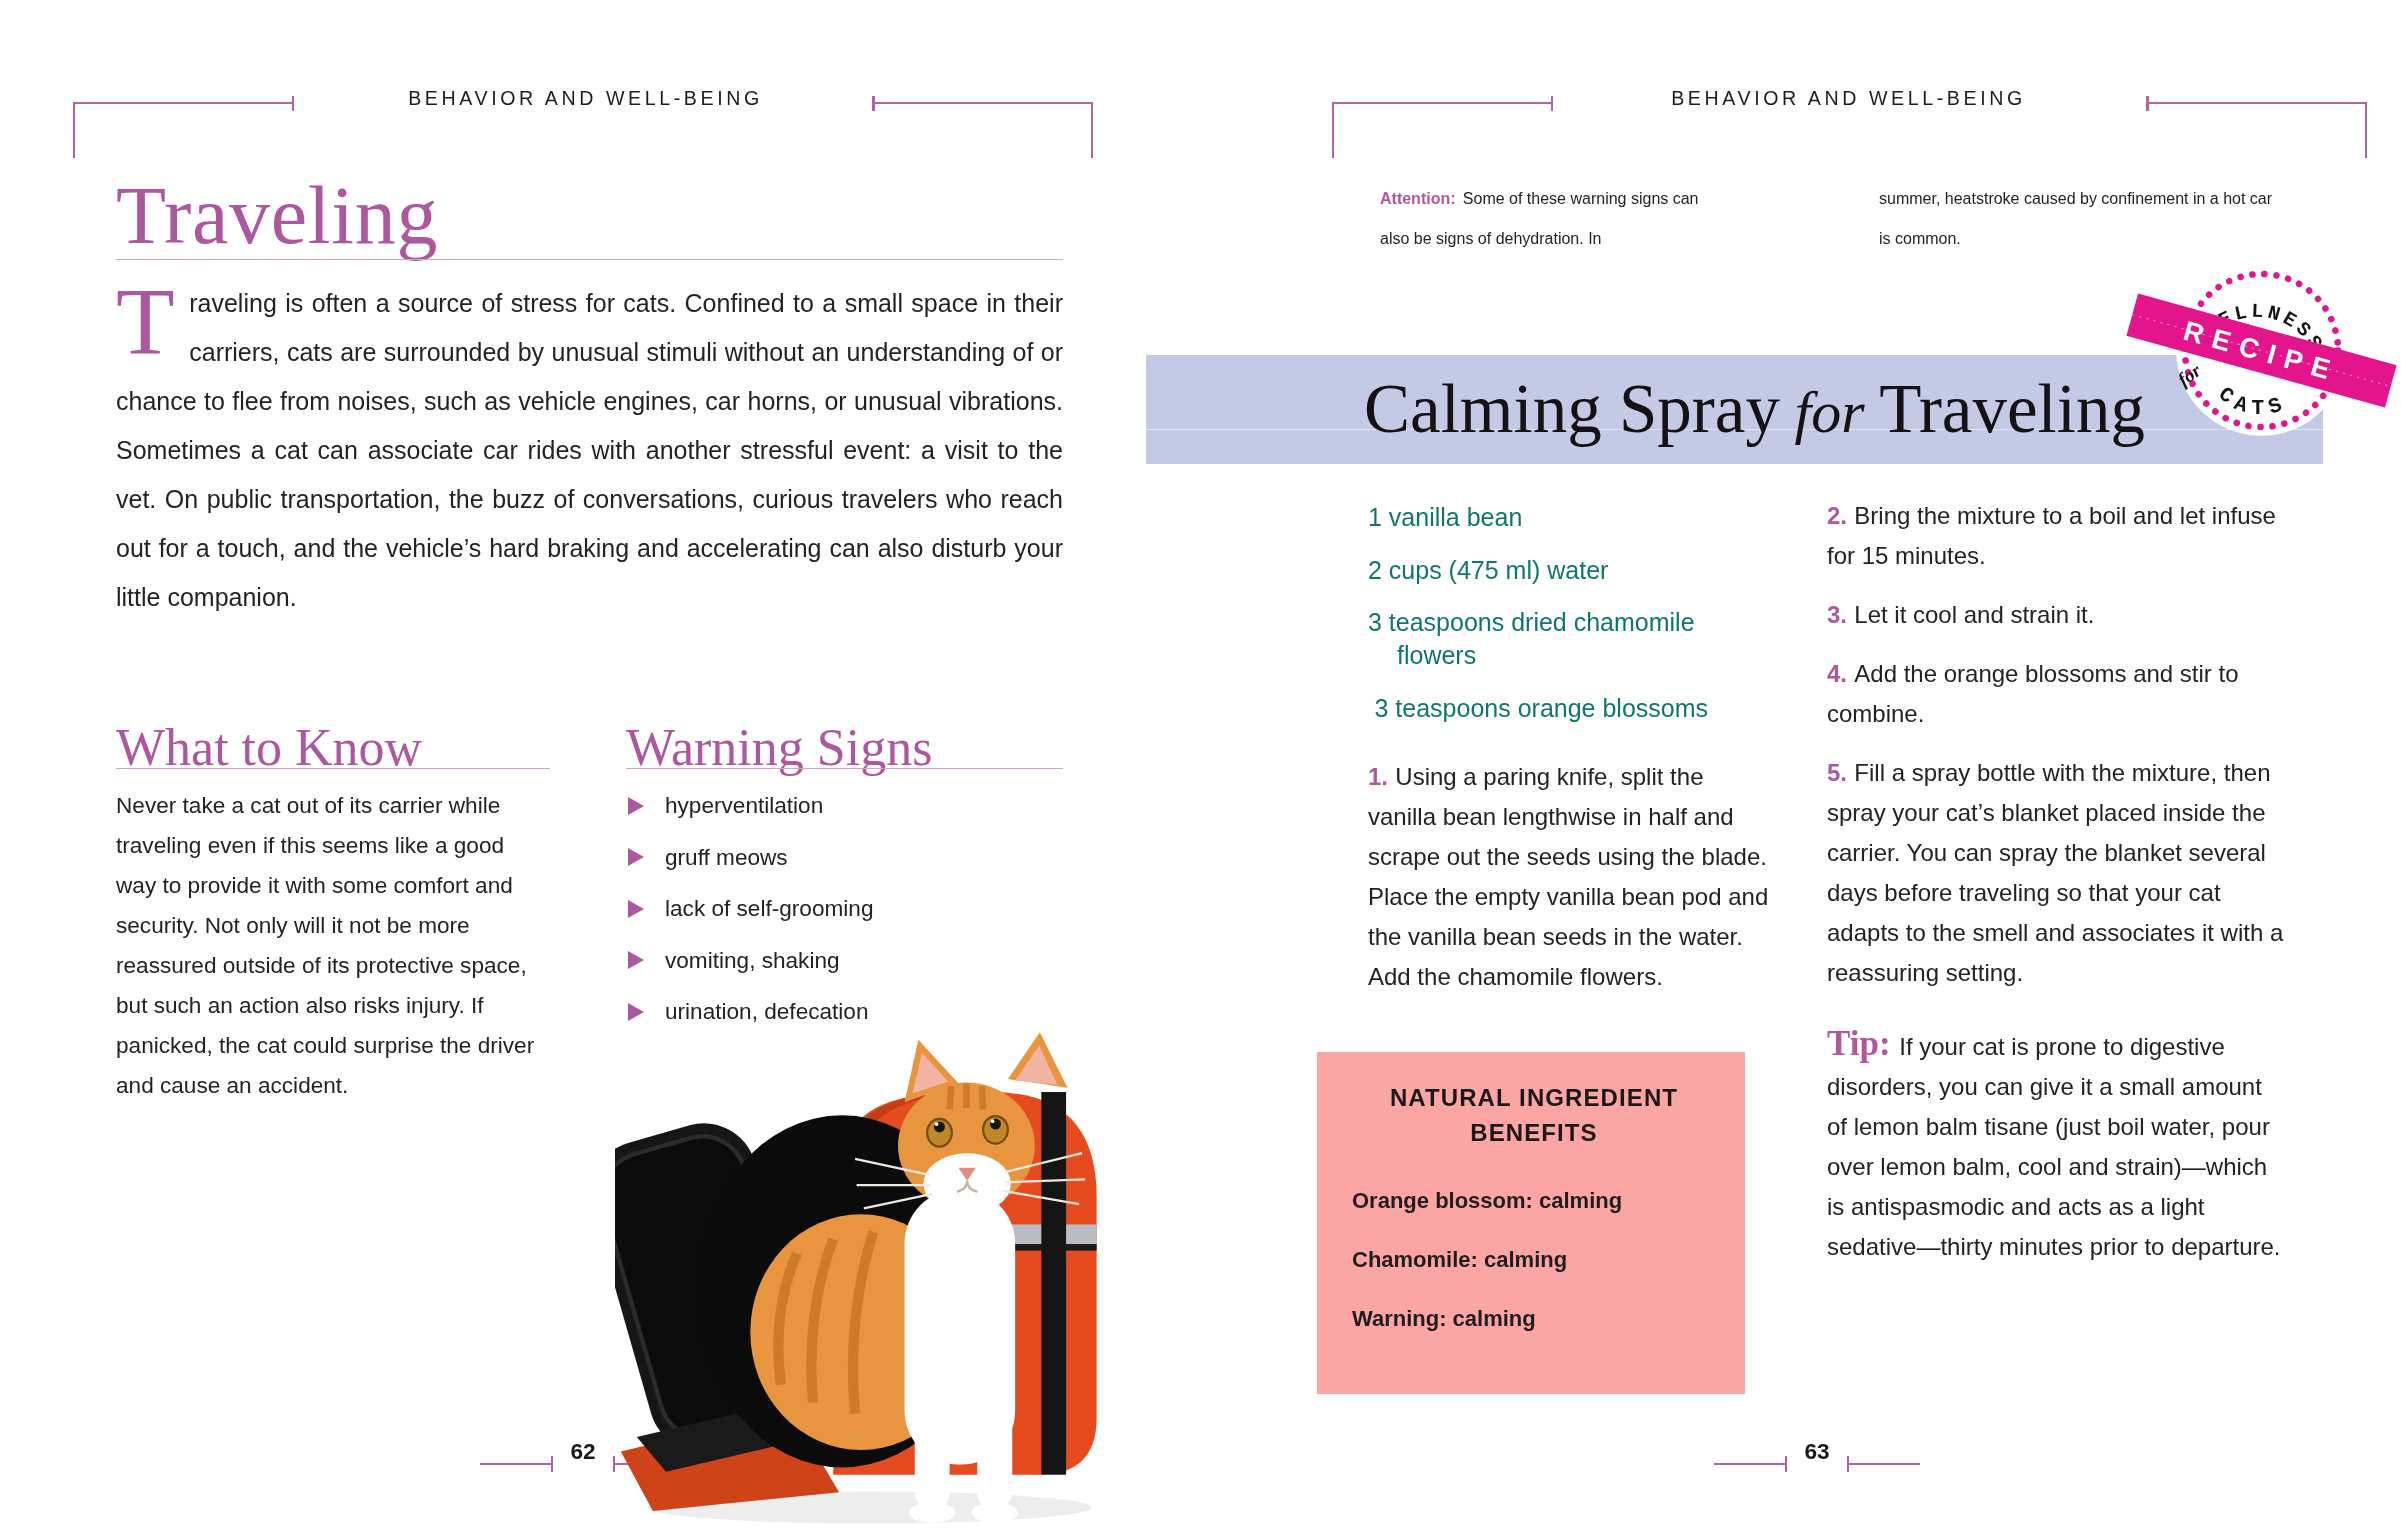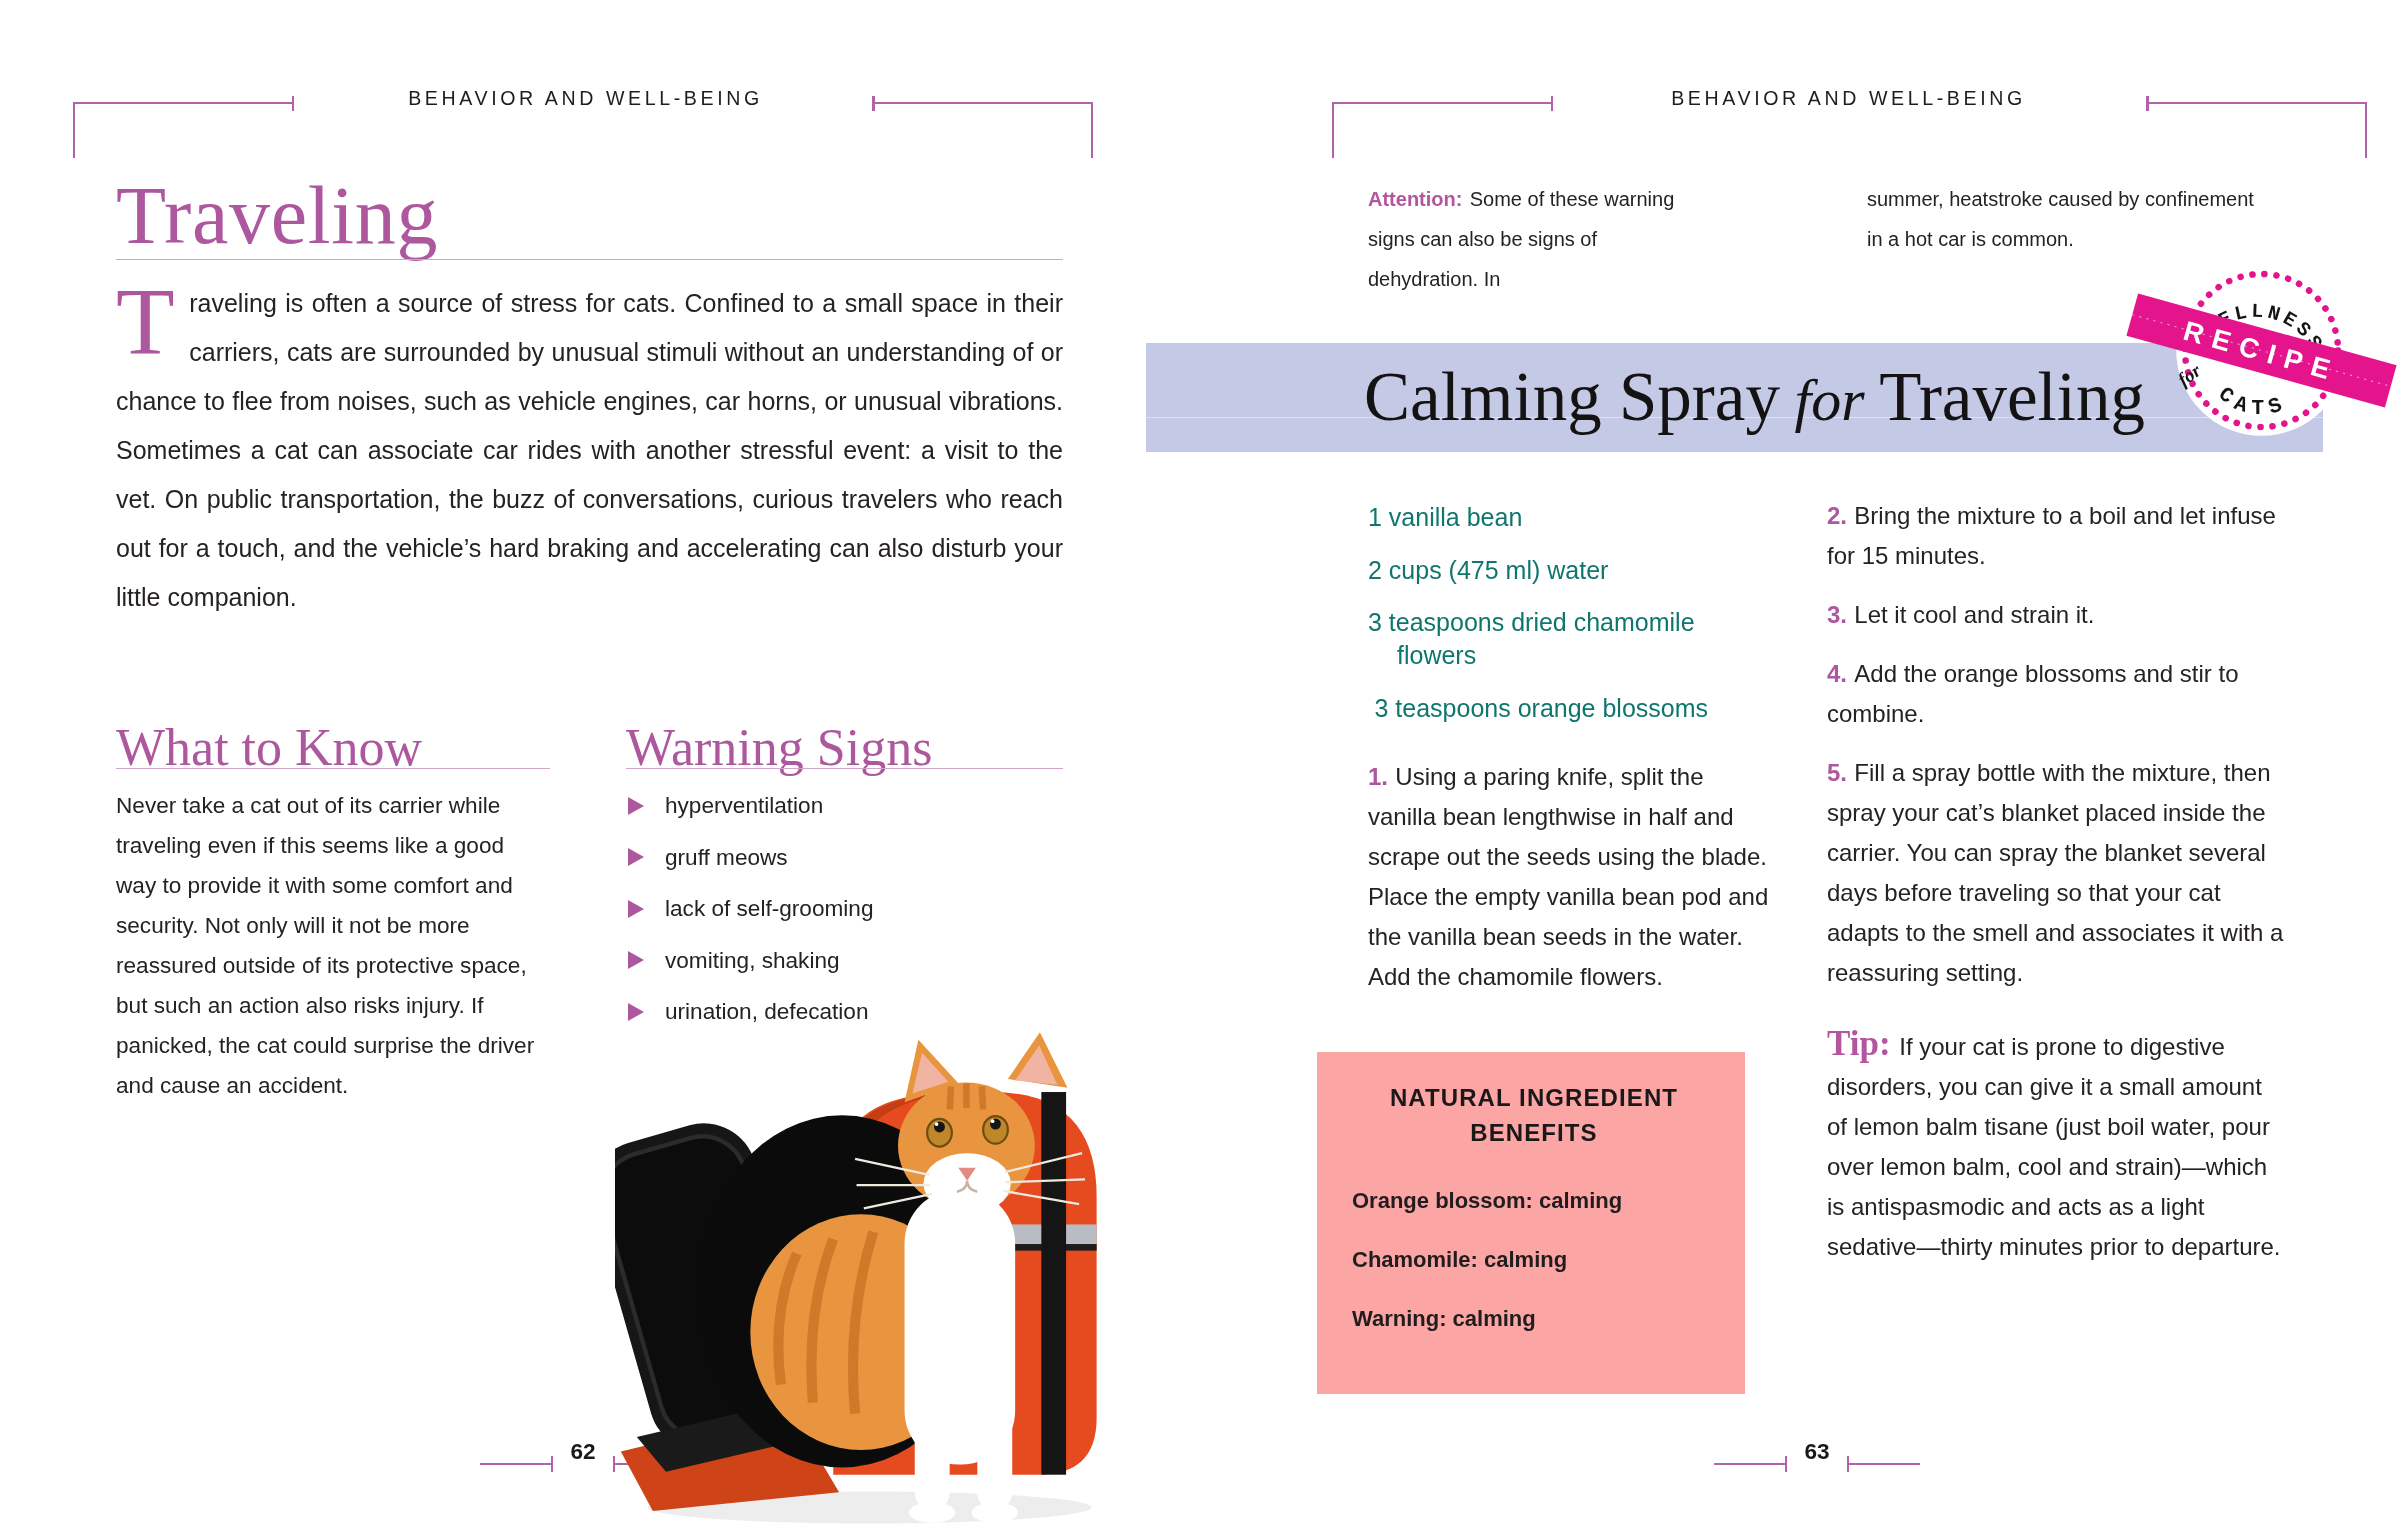--- a/index.html
+++ b/index.html
@@ -42,21 +42,21 @@
   .warn-list{list-style:none; margin:0; padding:0;}
   .warn-list li{
     position:relative; padding-left:39px; font-size:22.6px; line-height:32px;
     margin-bottom:19.6px; color:#262223;
   }
   .warn-list li::before{
     content:""; position:absolute; left:1.5px; top:6.5px; width:0; height:0;
     border-left:16.7px solid #ad589e; border-top:9.5px solid transparent; border-bottom:9.5px solid transparent;
   }
   
-  .att-col{font-size:20px; line-height:40px; color:#262223;}
+  .att-col{font-size:16px; line-height:40px; color:#262223;margin-left:12px;}
   .att-label{color:#b4569f; font-weight:700; margin-right:7.3px;}
   
   .banner{
     background:#c4cae6; width:1177px; height:109px; display:flex; align-items:center;
     justify-content:center; padding-left:40px; box-sizing:border-box;
   }
   .banner-hairline{position:absolute; left:0; right:0; top:74px; height:0.7px; background:rgba(255,255,255,0.45);}
   .banner-title{
     font-family:"Liberation Serif", serif; font-size:69px; color:#141213; white-space:nowrap; z-index:1;
   }
@@ -186,21 +186,21 @@
 
   <div class="abs bracket corner-left tick-right" style="left:1332px; top:102px;"></div>
   <div class="abs bracket corner-right tick-left" style="left:2147px; top:102px;"></div>
   <div class="abs running-head" style="left:1594px; top:87px;">BEHAVIOR AND WELL-BEING</div>
 
   <div class="abs att-col" style="left:1368px; top:179px; width:343px;">
     <span class="att-label">Attention:</span><span>Some of these warning signs can also be signs of dehydration. In</span>
   </div>
   <div class="abs att-col" style="left:1867px; top:179px; width:399px;">summer, heatstroke caused by confinement in a hot car is common.</div>
 
-  <div class="abs banner" style="left:1146px; top:343px;">
+  <div class="abs banner" style="left:1146px; top:355px;">
     <div class="banner-hairline"></div>
     <div class="banner-title">
       <span>Calming Spray</span><span class="it">for</span><span>Traveling</span>
     </div>
   </div>
 
   <svg class="abs badge" style="left:2158px; top:247px; z-index:5;" width="207" height="207" viewBox="0 0 284 284">
     <circle cx="142" cy="142" r="117" fill="#ffffff"></circle>
     <circle cx="142" cy="142" r="105" fill="none" stroke="#e3148c" stroke-width="9" stroke-dasharray="0.1 16.5" stroke-linecap="round"></circle>
     <g transform="rotate(9 142 142)" fill="#171415" font-family="'Liberation Mono', monospace" font-weight="700">

